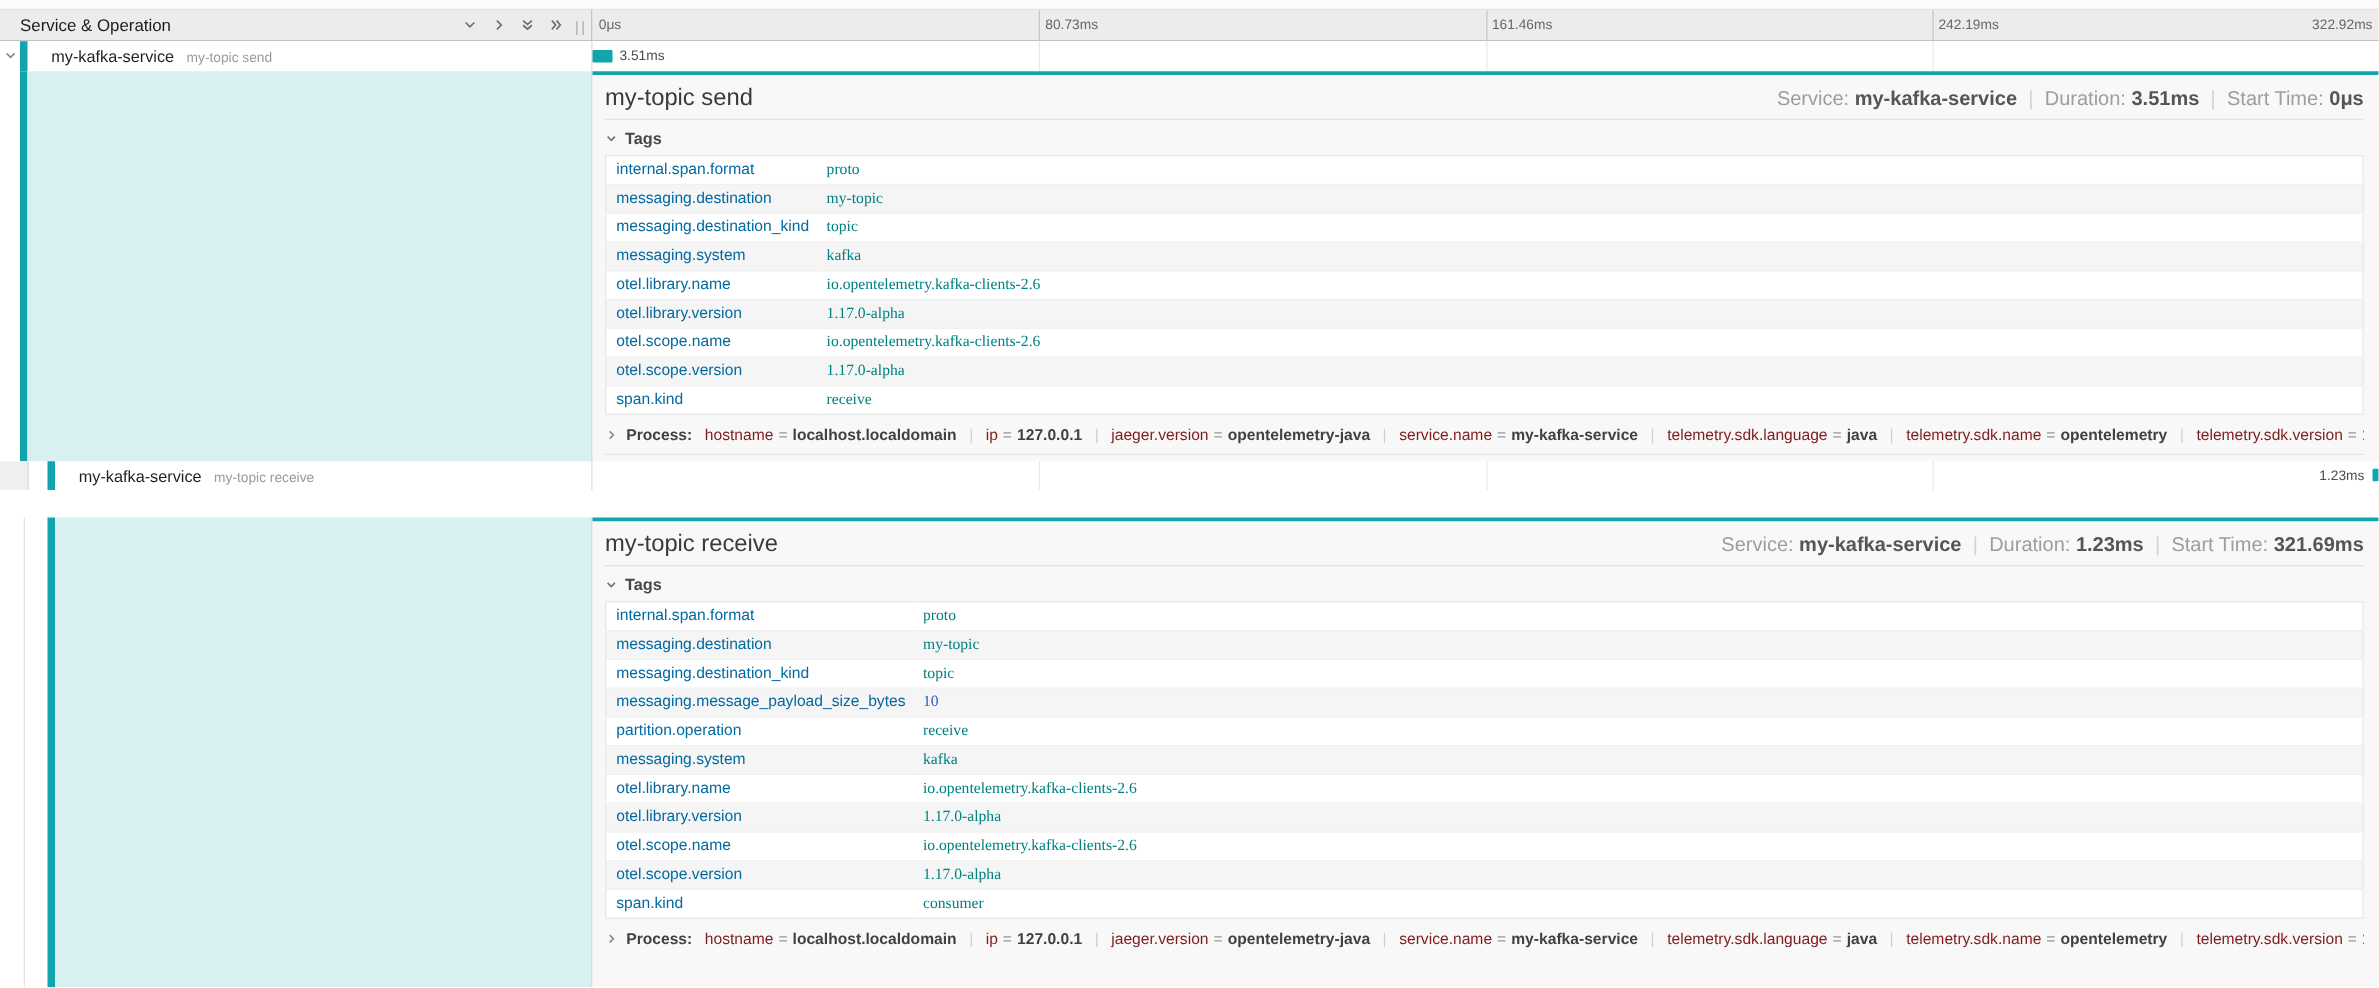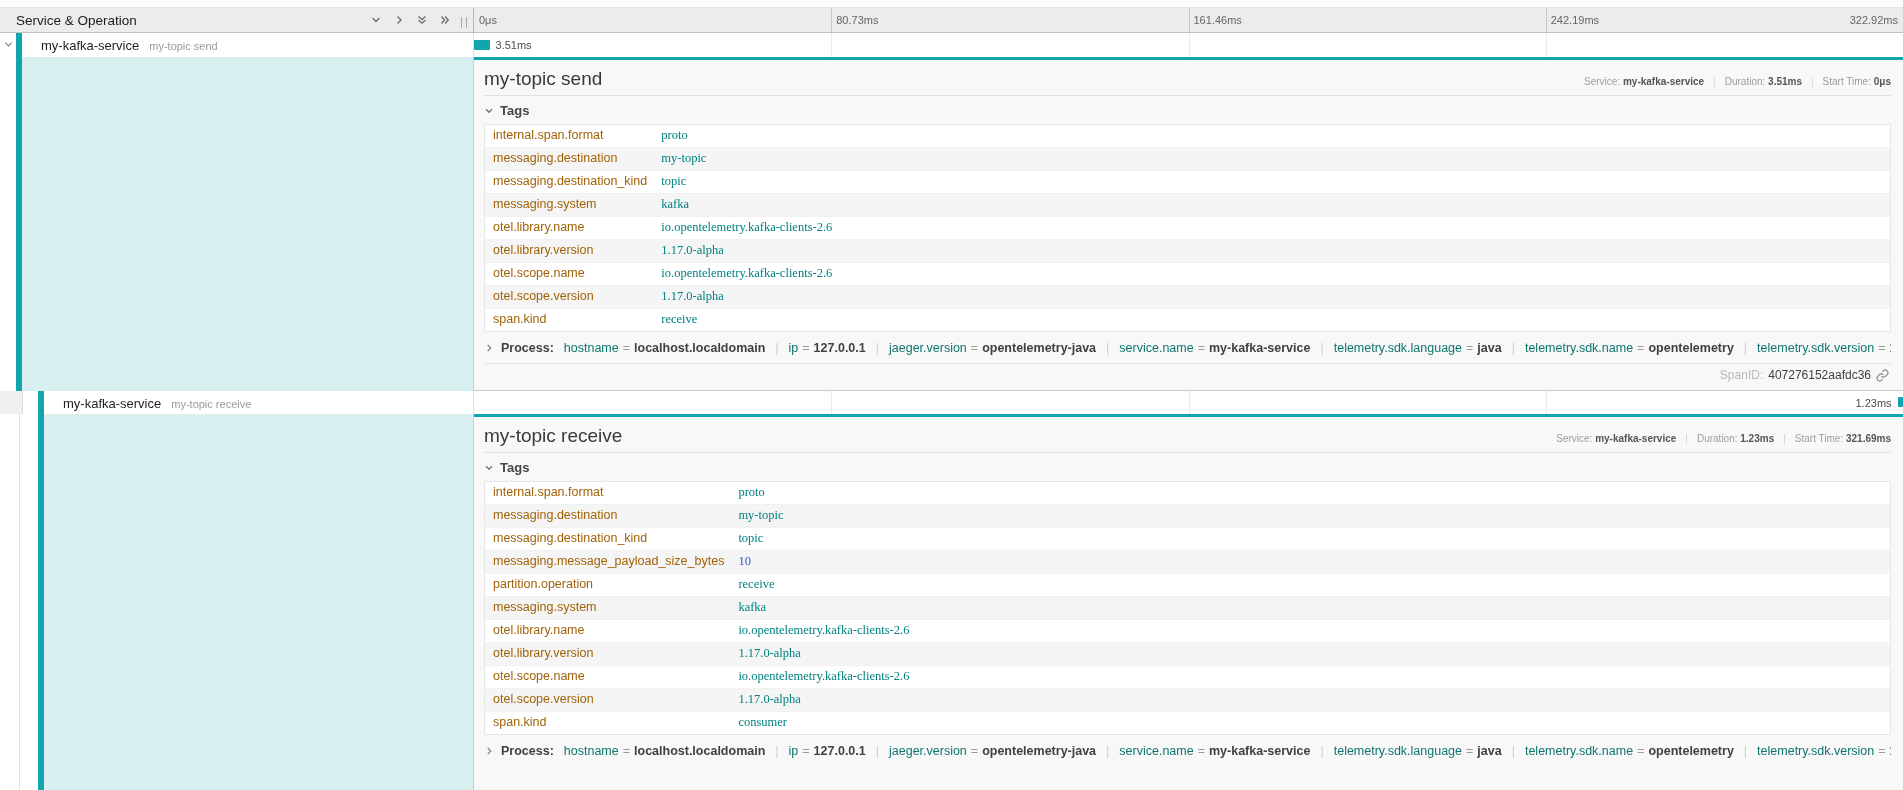--- a/index.html
+++ b/index.html
@@ -15,21 +15,21 @@
   .hdr-icons span{display:inline-flex;cursor:pointer;}
   .grip{width:4px;height:11px;border-left:1px solid #a9a9a9;border-right:1px solid #a9a9a9;margin:4px 6px 0 2px;cursor:col-resize;}
   .ruler{position:absolute;left:474px;top:0;right:0;height:100%;background:#ececec;border-bottom:1px solid #c2c2c2;box-sizing:border-box;cursor:crosshair;}
   .tick{position:absolute;top:0;bottom:0;font-size:11px;color:#666;display:flex;align-items:center;}
   .tick.line{border-left:1px solid #c6c6c6;padding-left:4px;}
   .tick.first{left:0;padding-left:5px;}
   .tick.last{right:0;padding-right:5px;}
   
   .span-row{position:absolute;left:0;right:0;background:#fff;cursor:pointer;}
   .row1{top:33px;height:24px;}
-  .row2{top:391px;height:23px;}
+  .row2{top:369px;height:23px;}
   .row-left{position:absolute;left:0;top:0;width:474px;height:100%;border-right:1px solid #ddd;box-sizing:border-box;}
   .row-timeline{position:absolute;left:474px;right:0;top:0;height:100%;}
   .gridline{position:absolute;top:0;bottom:0;width:1px;background:#e9e9e9;}
   .g25{left:25%;}.g50{left:50%;}.g75{left:75%;}
   .row-chevron{position:absolute;left:3px;top:6px;color:#8a8a8a;display:inline-flex;}
   .indent-cell{position:absolute;left:0;top:0;width:23px;height:100%;background:#efefef;border-right:1px solid #dcdcdc;box-sizing:border-box;}
   .accent-bar{position:absolute;top:0;bottom:0;width:6px;background:var(--accent);}
   .row1 .accent-bar{left:16px;}
   .row2 .accent-bar{left:38px;}
   .svc-name{position:absolute;top:50%;transform:translateY(-50%);font-size:13px;color:#1f1f1f;white-space:nowrap;margin-left:12px;}
@@ -48,37 +48,37 @@
   .detail1 .detail-accent{left:16px;}
   .detail2 .detail-accent{left:38px;}
   .detail-fill{position:absolute;top:0;bottom:0;right:0;background:var(--selected);}
   .detail1 .detail-fill{left:22px;}
   .detail2 .detail-fill{left:44px;}
   .guide-line{position:absolute;top:0;bottom:0;left:19px;width:1px;background:#e2e2e2;}
   .detail-card{position:absolute;left:474px;right:0;top:0;bottom:0;background:#f8f8f8;border-top:3px solid var(--accent);box-sizing:border-box;padding:4px 12px 0 10px;overflow:hidden;}
   .detail1 .detail-card{border-bottom:1px solid #c9c9c9;}
   .card-head{display:flex;align-items:baseline;margin:4px 0 2px;}
   .card-title{flex:1;font-size:19px;font-weight:400;color:#3a3a3a;margin:0;}
-  .card-meta{font-size:10px;color:#9d9d9d;white-space:nowrap;}
+  .card-meta{font-size:16px;color:#9d9d9d;white-space:nowrap;}
   .card-meta b{color:#555;font-weight:700;}
   .meta-sep{color:#d2d2d2;margin:0 9px;}
   .card-rule{border:0;border-top:1px solid #e2e2e2;margin:5px 0 7px;}
   .tags-head{display:flex;align-items:center;gap:6px;font-size:13px;font-weight:700;color:#474747;margin:2px 0 6px;cursor:pointer;}
   .tags-head .chev{color:#727272;display:inline-flex;}
   table.tags{width:100%;border-collapse:collapse;background:#fff;border:1px solid #e6e6e6;}
   table.tags td{padding:3px 6px 4px 8px;font-size:12.5px;line-height:15px;border-bottom:1px solid #f0f0f0;}
   table.tags tr:last-child td{border-bottom:0;}
   table.tags tr:nth-child(even){background:#f5f5f5;}
-  td.tag-key{color:#a16207;width:1%;white-space:nowrap;padding-right:16px;}
+  td.tag-key{color:#0369a1;width:1%;white-space:nowrap;padding-right:16px;}
   td.tag-val{font-family:Liberation Serif, serif;font-size:12px;color:var(--str);}
   td.tag-val.num{color:var(--num);}
   .process-line{display:flex;align-items:baseline;margin-top:9px;font-size:12.5px;color:#999;white-space:nowrap;overflow:hidden;cursor:pointer;}
   .process-line .chev{color:#8a8a8a;align-self:center;margin-right:7px;display:inline-flex;}
   .process-label{font-weight:700;color:#414141;margin-right:10px;}
-  .pk{color:#0f766e;}
+  .pk{color:#7f1d1d;}
   .peq{color:#999;margin:0 4px;}
   .pv{font-weight:700;color:#414141;}
   .psep{color:#cfcfcf;margin:0 10px;}
   .card-footer{border-top:1px solid #e4e4e4;margin-top:8px;padding:4px 2px 4px 0;display:flex;justify-content:flex-end;align-items:center;gap:5px;font-size:12px;color:#b9b9b9;}
   .spanid-val{color:#404040;}
   .link-icon{color:#8a8a8a;cursor:pointer;display:inline-flex;}
 </style>
 </head>
 <body>
 

